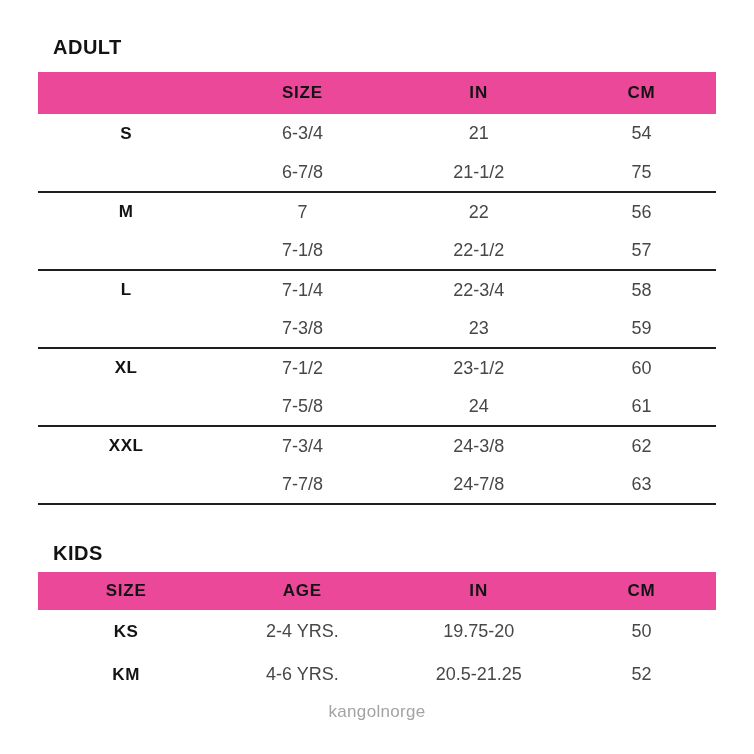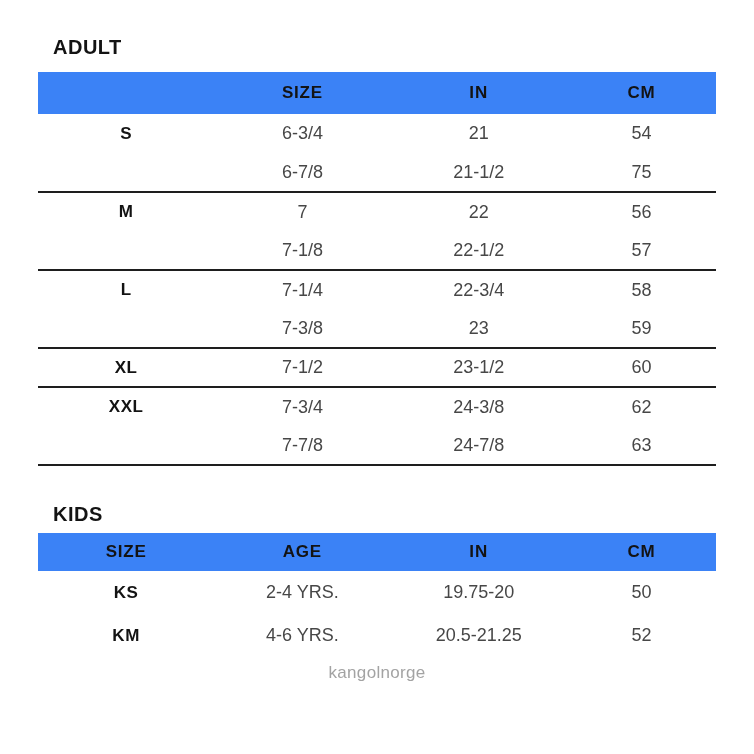--- a/index.html
+++ b/index.html
@@ -26,21 +26,21 @@
   table {
     width: 100%;
     border-collapse: collapse;
     table-layout: fixed;
   }
   col.c1 { width: 26%; }
   col.c2 { width: 26%; }
   col.c3 { width: 26%; }
   col.c4 { width: 22%; }
   th {
-    background: #3b82f6;
+    background: #ec4899;
     font-size: 17px;
     font-weight: 700;
     color: #131313;
     letter-spacing: 0.8px;
     text-align: center;
     padding: 0;
   }
   .adult-table th { height: 42px; }
   .kids-table th  { height: 38px; }
   td {
@@ -131,20 +131,26 @@
         <td>59</td>
       </tr>
     </tbody>
     <tbody class="size-group">
       <tr>
         <td class="size-label">XL</td>
         <td>7-1/2</td>
         <td>23-1/2</td>
         <td>60</td>
       </tr>
+      <tr>
+        <td class="size-label"></td>
+        <td>7-5/8</td>
+        <td>24</td>
+        <td>61</td>
+      </tr>
     </tbody>
     <tbody class="size-group">
       <tr>
         <td class="size-label">XXL</td>
         <td>7-3/4</td>
         <td>24-3/8</td>
         <td>62</td>
       </tr>
       <tr>
         <td class="size-label"></td>

